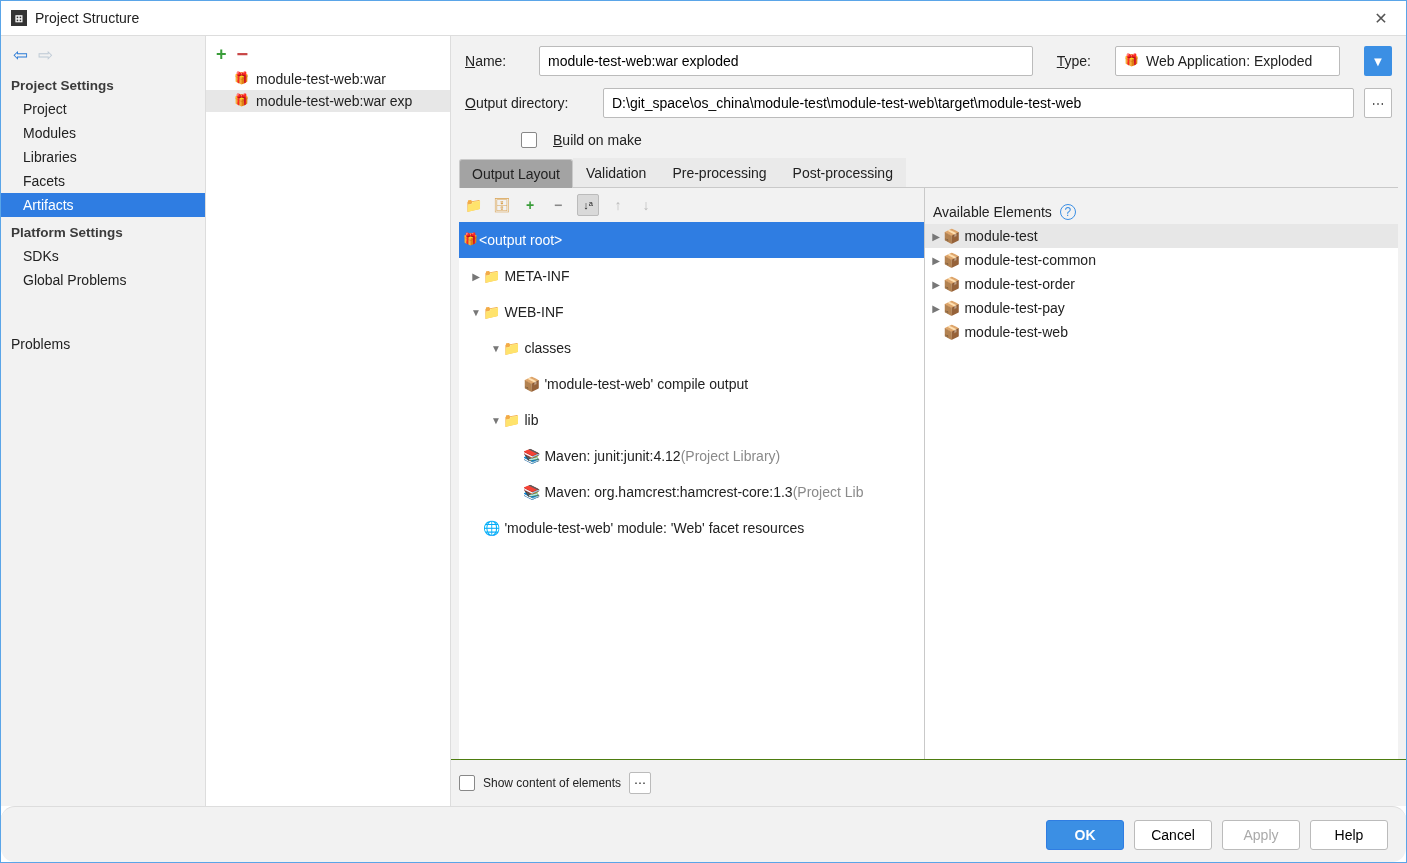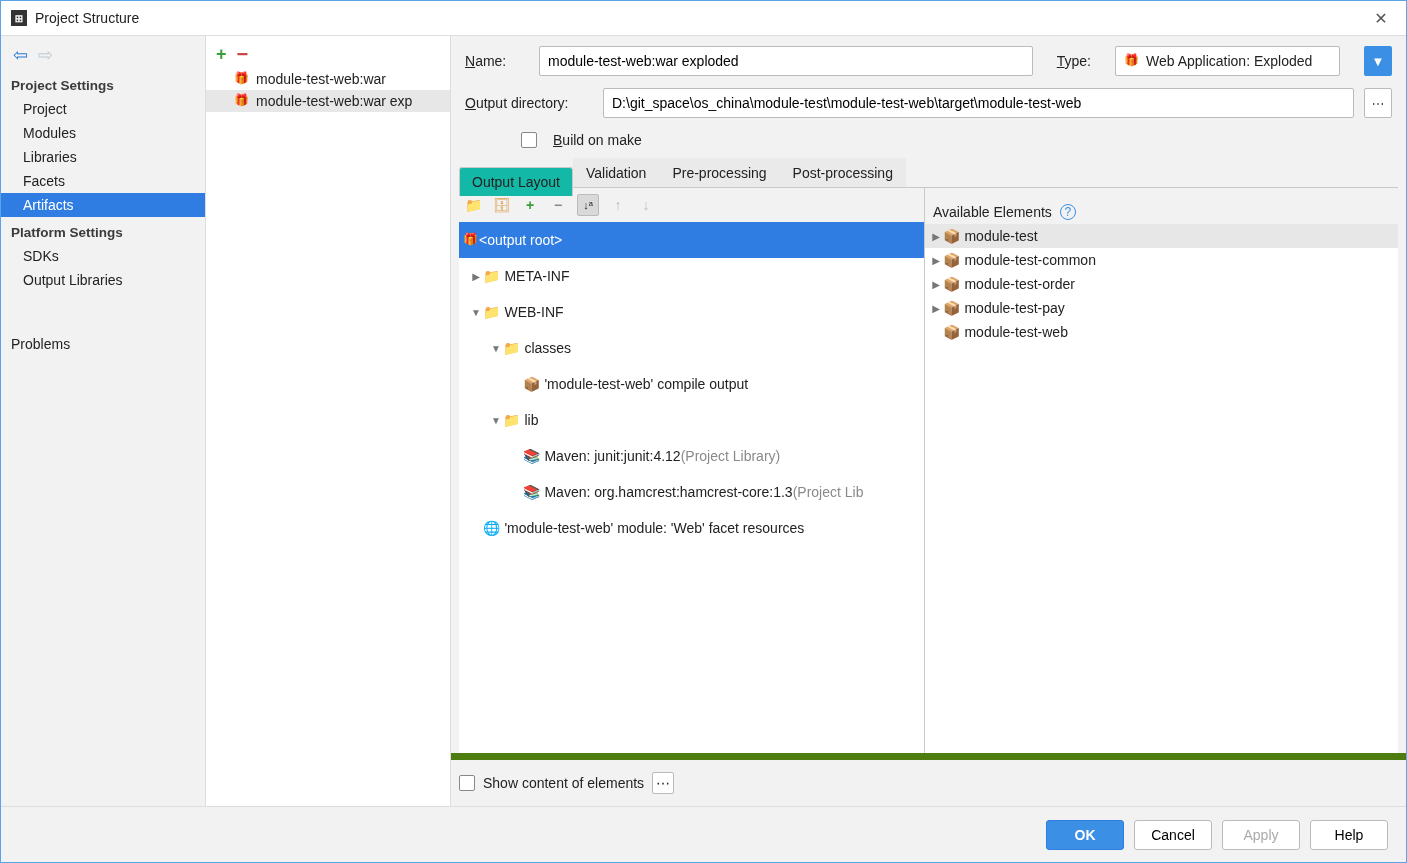--- a/index.html
+++ b/index.html
@@ -31,21 +31,21 @@
 .formlabel.od { min-width: 128px; }
 .txt-input { flex: 1; height: 30px; border: 1px solid #bbb; background: #fff; padding: 0 8px; font-size: 14px; border-radius: 2px; }
 .type-label { font-size: 14px; }
 .type-select { height: 30px; border: 1px solid #bbb; background: #fff; padding: 0 8px; font-size: 14px; border-radius: 2px; display:flex; align-items:center; gap:6px; min-width:225px;}
 .type-dd { width: 28px; height: 30px; background: #3b8fe4; color:#fff; display:flex; align-items:center; justify-content:center; border-radius:2px; cursor:pointer;}
 .ellipsis-btn { width: 28px; height: 30px; border: 1px solid #bbb; background: #fff; border-radius: 2px; display:flex; align-items:center; justify-content:center; cursor:pointer;}
 .checkrow { display: flex; align-items: center; gap: 16px; padding: 10px 14px 10px 70px; font-size:14px;}
 .chk { width: 16px; height: 16px; border: 1px solid #888; border-radius: 2px; background:#fff; cursor:pointer;}
 .tabs { display: flex; border-bottom: 1px solid #c9c9c9; margin: 0 8px; }
 .tab { padding: 6px 12px; font-size: 14px; border: 1px solid transparent; border-bottom: none; cursor: pointer; background: #eaeaea; margin-right:0;}
-.tab.active { background: #14b8a6; border-color: #c9c9c9; position:relative; top:9px; border-top-left-radius:3px; border-top-right-radius:3px;}
+.tab.active { background: #a3a3a3; border-color: #c9c9c9; position:relative; top:1px; border-top-left-radius:3px; border-top-right-radius:3px;}
 .layout-area { display: flex; flex: 1; min-height: 0; padding: 0 8px; gap:0;}
 .tree-panel { width: 466px; display: flex; flex-direction: column; border-right: 1px solid #c9c9c9; }
 .tree-toolbar { display: flex; gap: 10px; padding: 6px 6px; align-items: center; }
 .tb-icon { width: 18px; height: 18px; cursor: pointer; display:inline-flex; align-items:center; justify-content:center; font-size:14px; color:#666;}
 .tb-sort { width: 22px; height: 22px; background: #d9d9d9; border:1px solid #bbb; border-radius:2px; display:inline-flex; align-items:center; justify-content:center; font-size:11px; cursor:pointer;}
 .tree { flex: 1; overflow: auto; background: #fff; font-size: 14px; }
 .tree-row { display: flex; align-items: center; height: 36px; padding-left: 4px; white-space: nowrap; overflow:hidden;}
 .tree-row.sel { background: #2f7de2; color: #fff; }
 .tr-arrow { width: 14px; text-align: center; color: #777; font-size: 10px; flex-shrink:0; cursor:pointer;}
 .tr-spacer { display:inline-block; flex-shrink:0;}
@@ -53,22 +53,22 @@
 .module-icon { color: #5b8fc7; margin-right: 4px; flex-shrink:0;}
 .lib-icon { margin-right: 4px; flex-shrink:0;}
 .facet-icon { margin-right: 4px; flex-shrink:0;}
 .gray { color: #8a8a8a; }
 .avail-panel { flex: 1; display: flex; flex-direction: column; }
 .avail-header { display: flex; align-items: center; gap: 8px; padding: 8px 8px 4px; font-size: 14px; margin-top: 8px; }
 .help-q { width: 16px; height: 16px; border-radius: 50%; color: #3b8fe4; display:inline-flex; align-items:center; justify-content:center; font-size:12px; border:1px solid #3b8fe4; cursor:pointer;}
 .avail-tree { flex: 1; background: #fff; overflow: auto; font-size: 14px; }
 .avail-row { display: flex; align-items: center; height: 24px; padding-left: 4px; cursor:pointer;}
 .avail-row.hlt { background: #e7e7e7; }
-.bottom-checkrow { display: flex; align-items: center; gap: 8px; padding: 12px 8px; font-size: 14px; border-top: 7px solid #4d7c0f; background:#f2f2f2;}
-.footer { height: 56px; border-top: 1px solid #ddd; background: #f2f2f2; display: flex; justify-content: flex-end; align-items: center; gap: 10px; padding: 0 18px; }
+.bottom-checkrow { display: flex; align-items: center; gap: 8px; padding: 12px 8px; font-size: 12px; border-top: 1px solid #4d7c0f; background:#f2f2f2;}
+.footer { height: 56px; border-top: 1px solid #ddd; background: #f2f2f2; display: flex; justify-content: flex-end; align-items: center; gap: 10px; padding: 0 18px; border-radius: 14px; }
 .btn { min-width: 78px; height: 30px; border: 1px solid #bbb; background: #fff; border-radius: 3px; font-size: 14px; cursor: pointer; padding: 0 14px;}
 .btn.primary { background: #3b8fe4; color: #fff; border-color: #2f7de2; font-weight: bold;}
 .btn:disabled { color: #aaa; cursor: default; }
 .und { text-decoration: underline; text-decoration-style: solid; }
 </style>
 </head>
 <body>
 
 <div class="titlebar">
   <span class="app-icon">⊞</span>
@@ -84,21 +84,21 @@
       <span class="arrow disabled">⇨</span>
     </div>
     <div class="section-label">Project Settings</div>
     <div class="navitem">Project</div>
     <div class="navitem">Modules</div>
     <div class="navitem">Libraries</div>
     <div class="navitem">Facets</div>
     <div class="navitem selected">Artifacts</div>
     <div class="section-label">Platform Settings</div>
     <div class="navitem">SDKs</div>
-    <div class="navitem">Output Libraries</div>
+    <div class="navitem">Global Problems</div>
     <div style="height:12px"></div>
     <div class="navitem" style="padding-left:10px;margin-top:28px;">Problems</div>
   </div>
 
   <div class="midlist">
     <div class="toolbar">
       <span class="plus">+</span>
       <span class="minus">−</span>
     </div>
     <div class="listitem">

